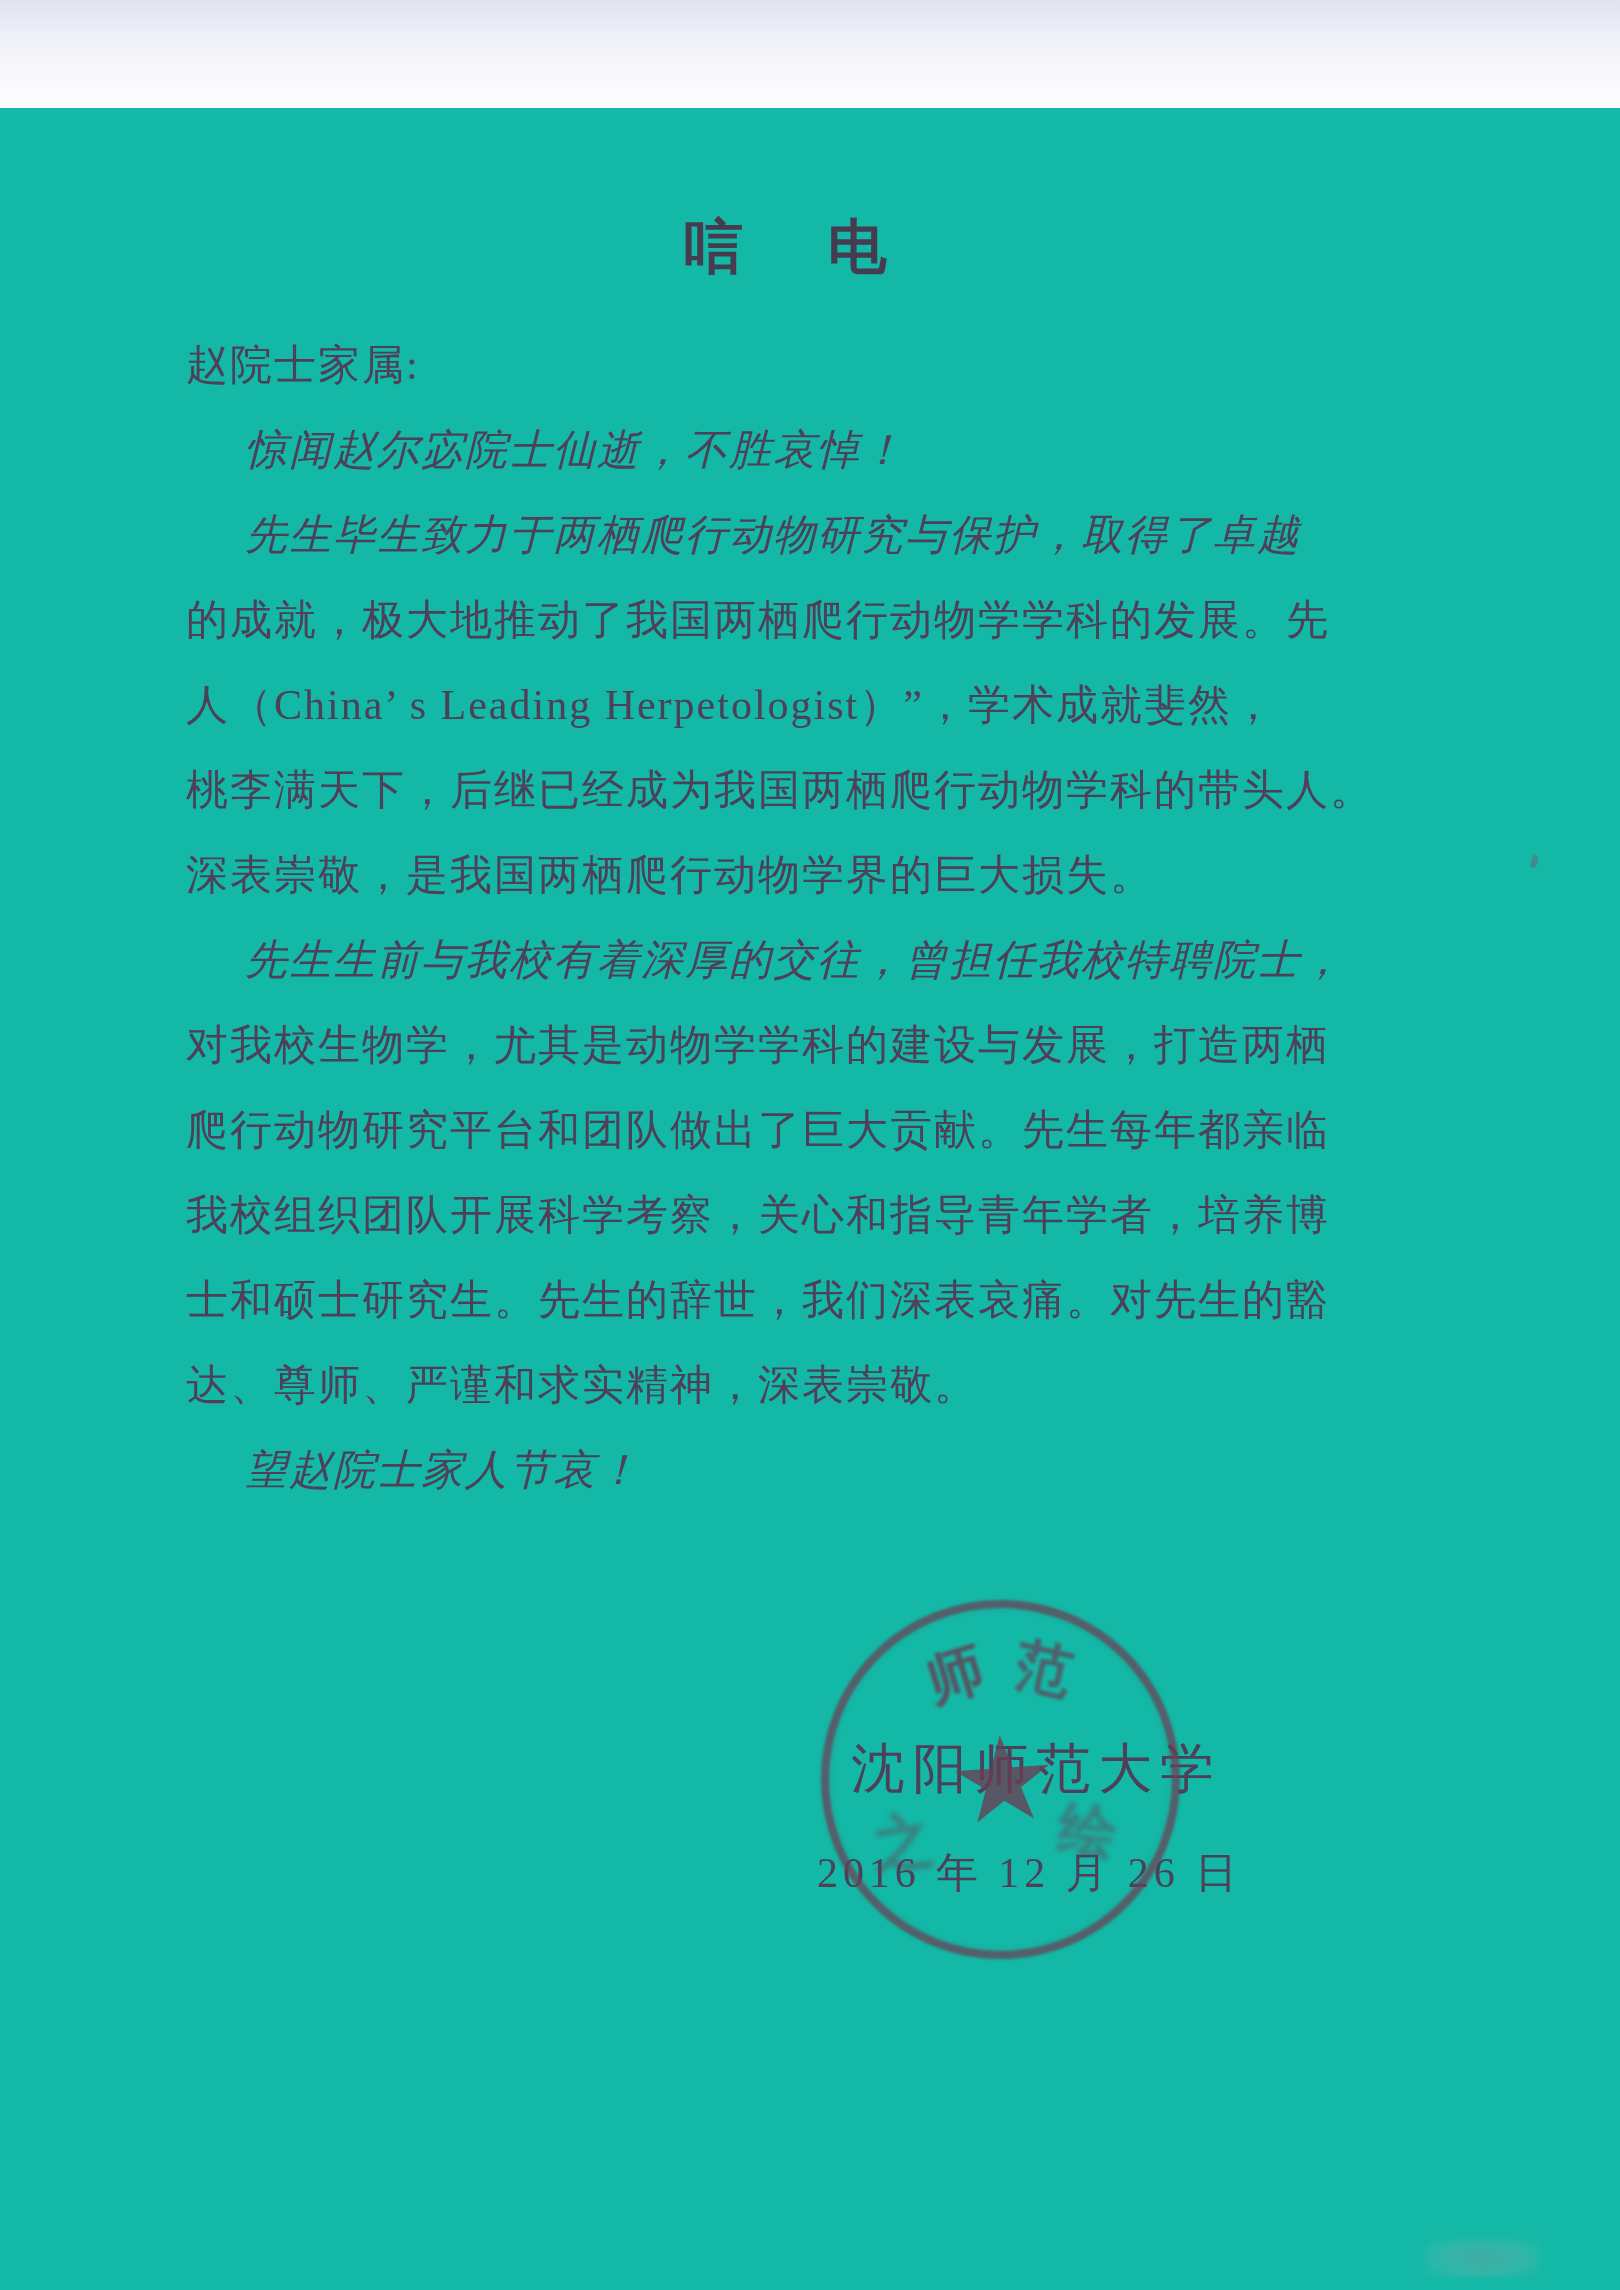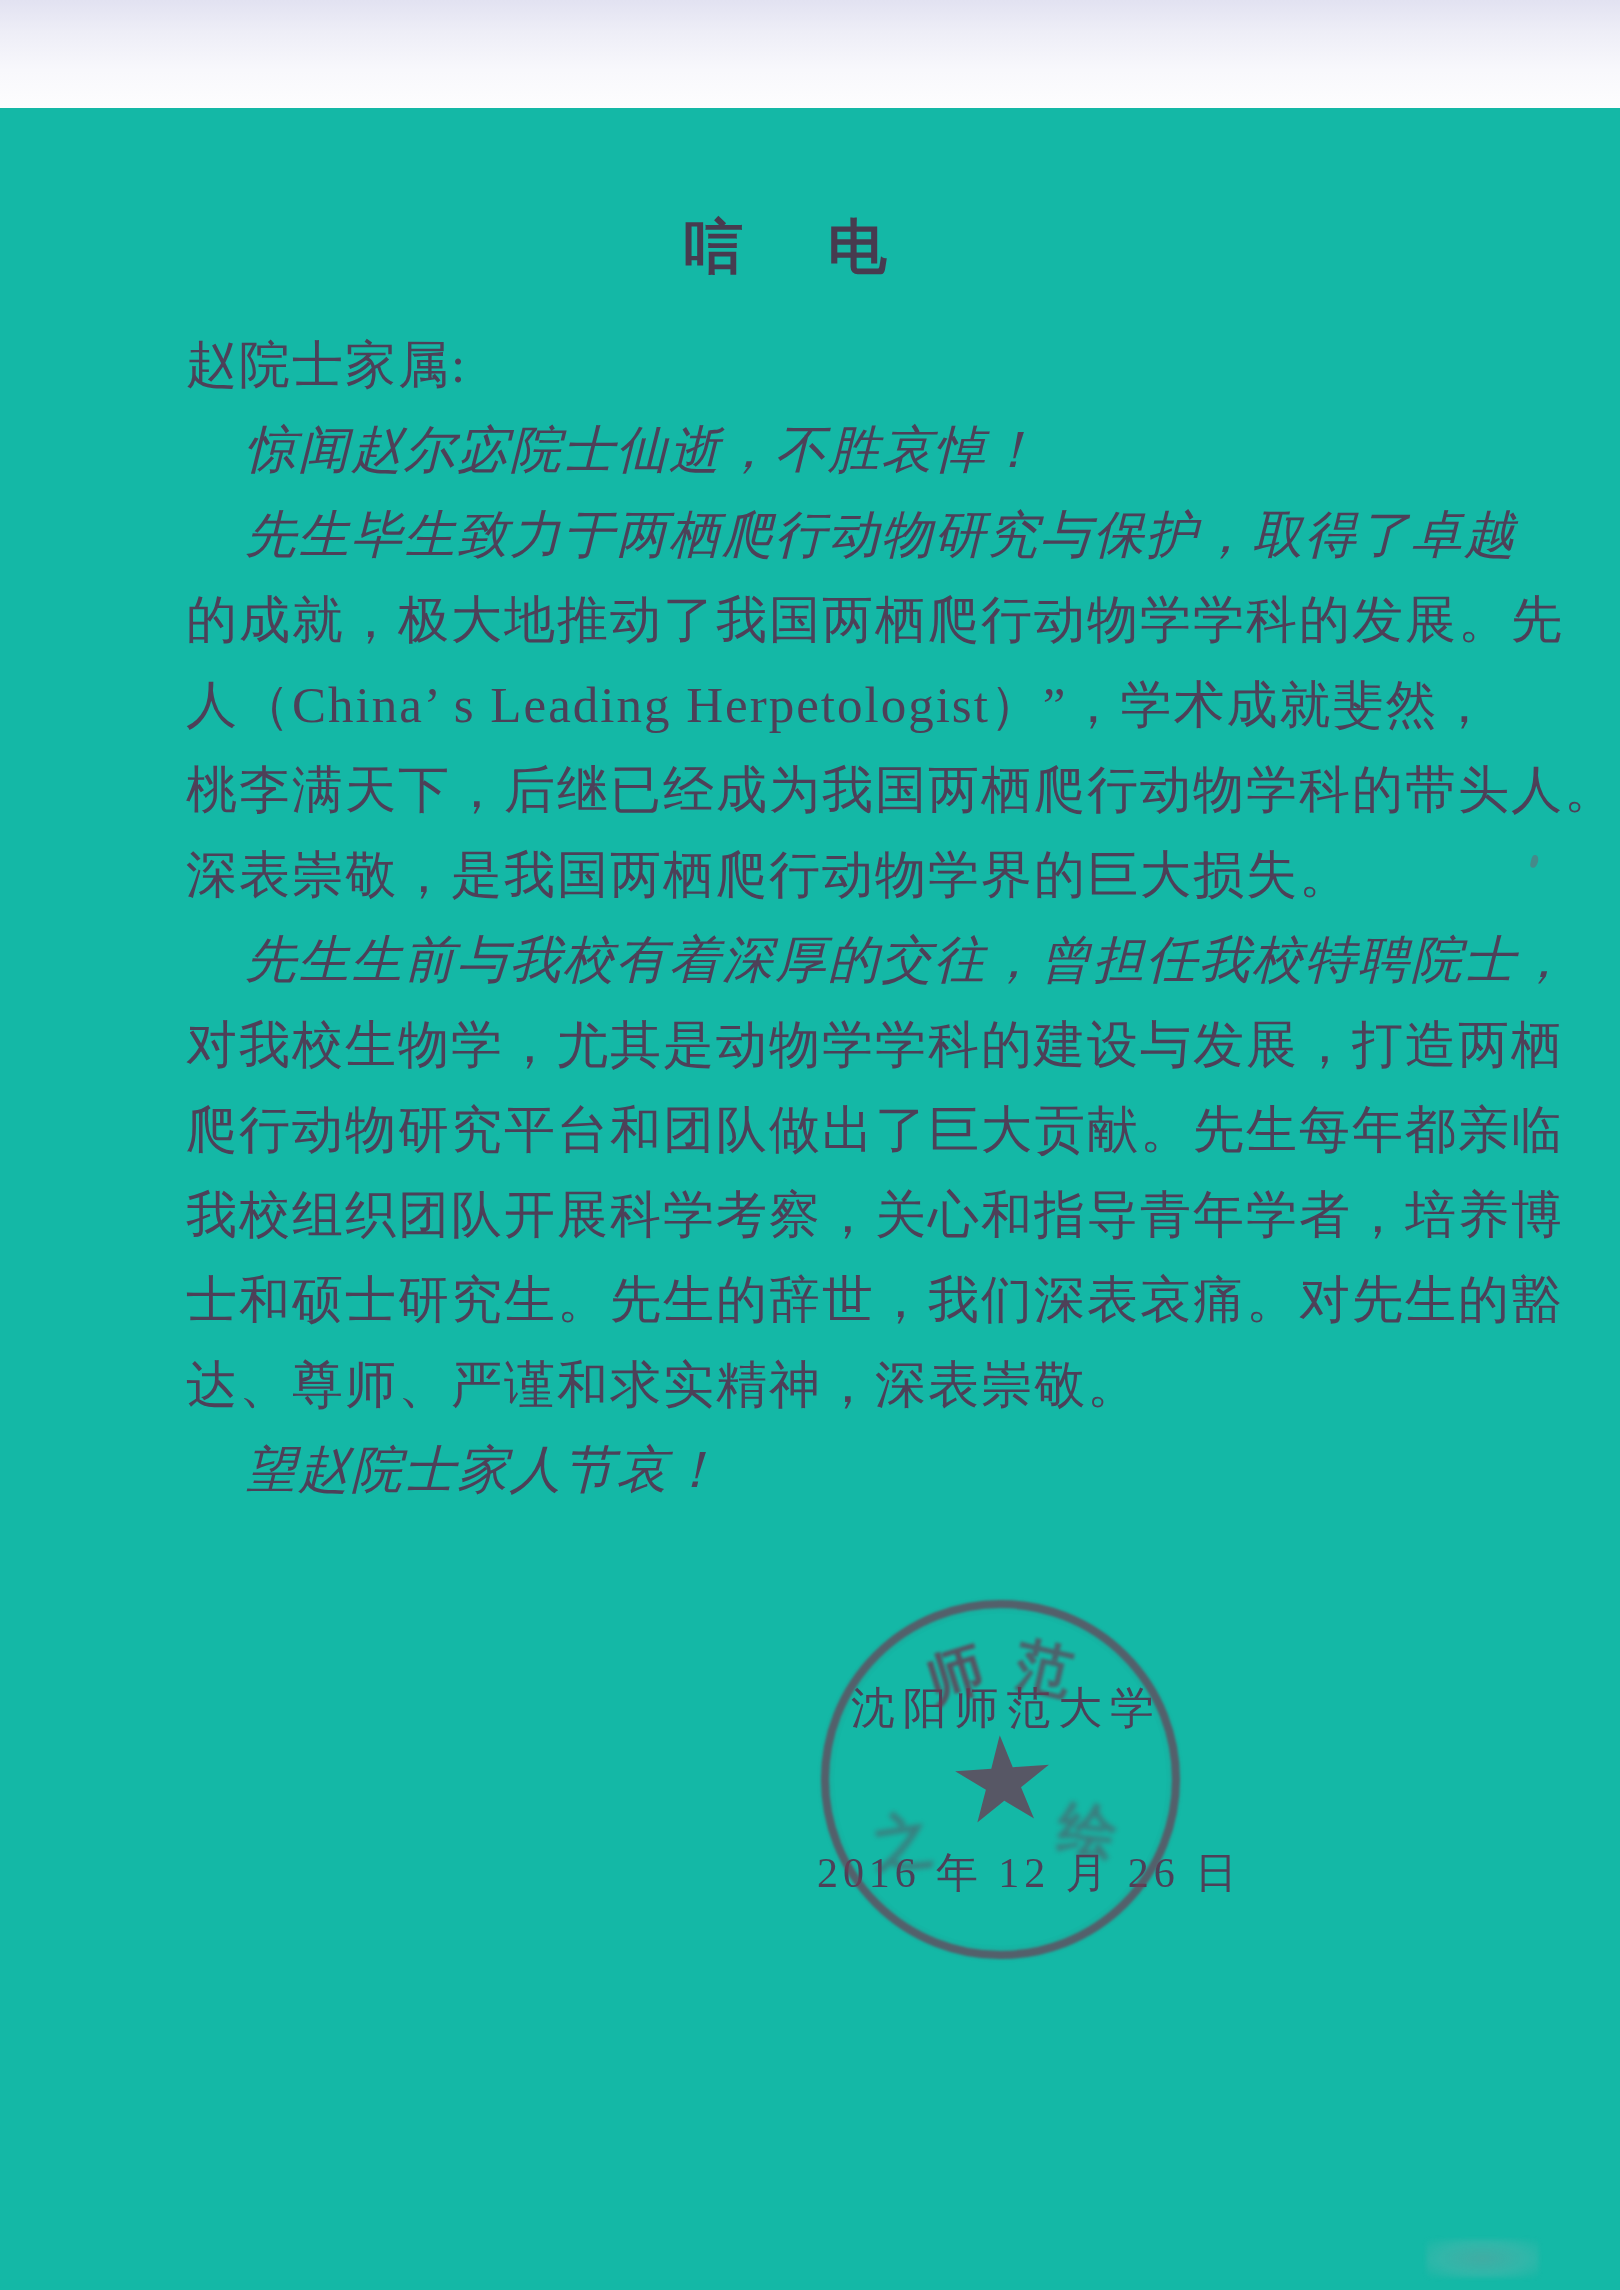--- a/index.html
+++ b/index.html
@@ -32,31 +32,31 @@
   }
   .body-lines {
     position: absolute;
     top: 323px;
     left: 186px;
     width: 1313px;
   }
   .line {
     height: 85px;
     line-height: 85px;
-    font-size: 51px;
+    font-size: 42px;
     letter-spacing: 2px;
     white-space: nowrap;
     color: #4d4058;
   }
   .line.indent { padding-left: 59px; font-style: italic; }
   .signature {
     position: absolute;
-    top: 1679px;
+    top: 1733px;
     left: 851px;
-    font-size: 44px;
+    font-size: 54px;
     letter-spacing: 7.8px;
     color: #4d4058;
     z-index: 1;
     white-space: nowrap;
   }
   .date {
     position: absolute;
     top: 1845px;
     left: 817px;
     font-size: 42px;

